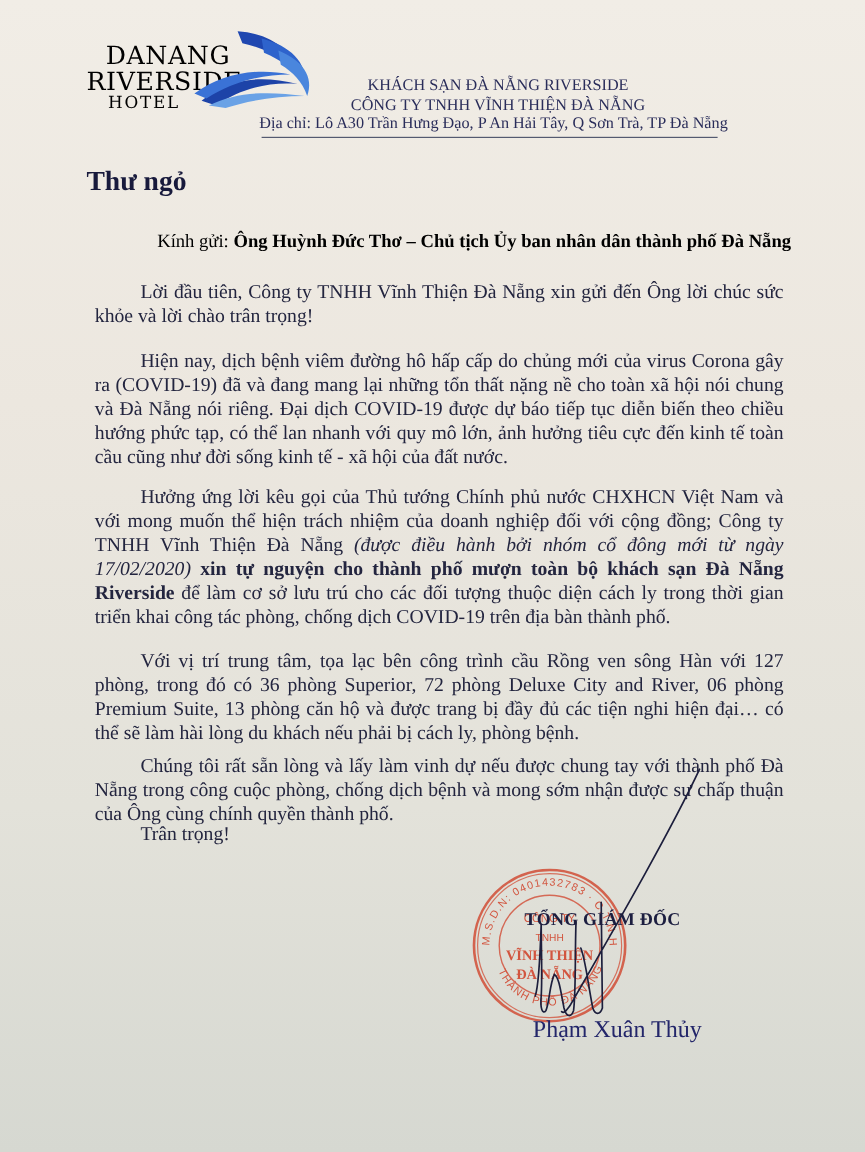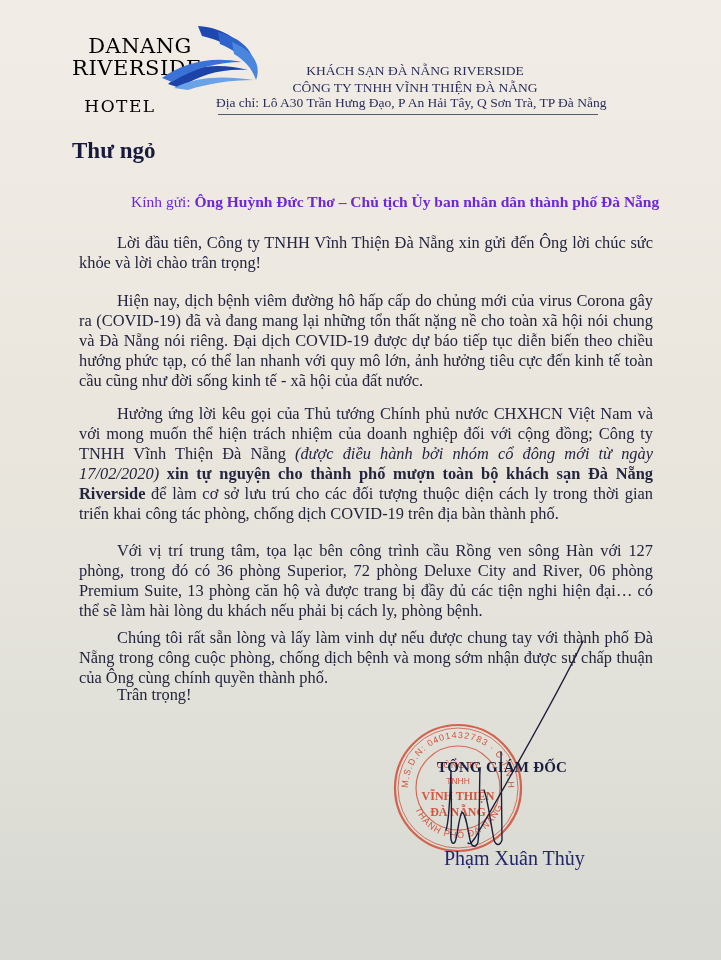--- a/index.html
+++ b/index.html
@@ -11,31 +11,31 @@
     color: #1d1f3a;
   }
   .page { position: absolute; left: 0; top: 0; width: 721px; height: 960px; }
 
   
   .logo { position: absolute; left: 72px; top: 22px; width: 190px; height: 70px; }
   .logo-text { position: absolute; left: 0; top: 14px; text-align: center; width: 130px;
     color: #000000; font-family: "DejaVu Serif", serif; letter-spacing: 0.5px; line-height: 1; }
   .logo-l1 { font-size: 21px; display: block; margin-left: 6px; }
   .logo-l2 { font-size: 21px; display: block; margin-top: 1px; }
-  .logo-l3 { font-size: 17px; display: block; margin-top: 19px; letter-spacing: 1.5px; margin-right: 34px; }
+  .logo-l3 { font-size: 14px; display: block; margin-top: 0; letter-spacing: 1.5px; margin-right: 34px; }
   .logo-svg { position: absolute; left: 86px; top: 0; }
 
   .company { position: absolute; left: 220px; top: 62px; width: 390px; text-align: center;
     font-size: 13.5px; color: #2a2d5a; line-height: 17px; }
   .address { position: absolute; left: 216px; top: 95px; font-size: 13.5px; color: #2a2d5a; }
   .header-rule { position: absolute; left: 218px; top: 114px; width: 380px; height: 1px; background: #545a70; }
 
   
   .title { position: absolute; left: 72px; top: 138px; font-size: 23px; font-weight: bold; color: #181a3c; }
-  .recipient { position: absolute; left: 131px; top: 193px; font-size: 15.5px; color: #6d28d9; white-space: nowrap; }
+  .recipient { position: absolute; left: 131px; top: 193px; font-size: 15.5px; color: #000000; white-space: nowrap; }
   .recipient b { font-weight: bold; }
 
   .para { position: absolute; left: 79px; width: 574px; font-size: 16.4px; line-height: 20px;
     text-align: justify; color: #23253f; }
   .para .ind { display: inline-block; width: 38px; }
   .para i { font-style: italic; }
   .para b { font-weight: bold; }
   .p1 { top: 233px; }
   .p2 { top: 291px; }
   .p3 { top: 404px; }

